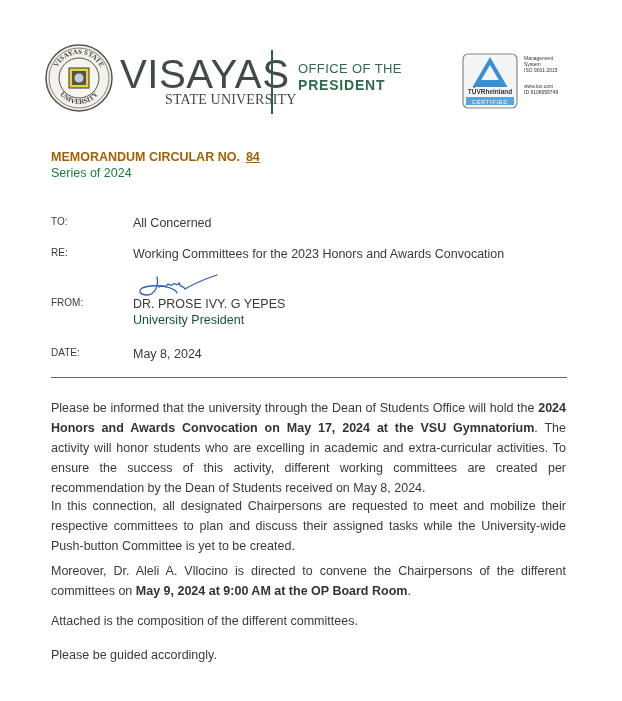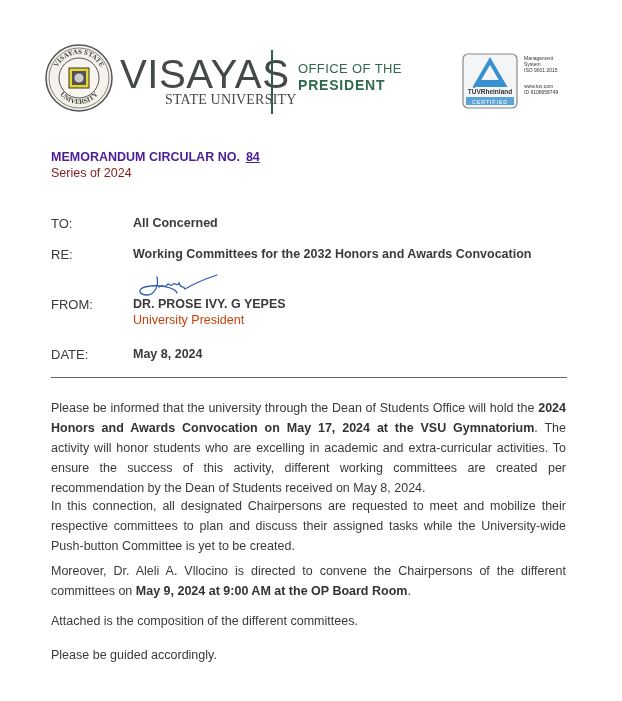--- a/index.html
+++ b/index.html
@@ -11,26 +11,26 @@
   .brand-name { font-family:"Liberation Sans", sans-serif; font-size:41px; color:#444a46; letter-spacing:0.5px; line-height:40px; font-weight:400; transform:scaleX(0.98); transform-origin:left; }
   .brand-sub { font-family:Liberation Serif, serif; font-size:14px; color:#444a46; margin-left:45px; margin-top:-2px; letter-spacing:0.2px; }
   .vdivider { left:271px; top:50px; width:2px; height:64px; background:#2f5e47; }
   .office { left:298px; top:61px; }
   .office-line1 { font-size:13px; color:#2f6a4e; letter-spacing:0.4px; }
   .office-line2 { font-size:14px; color:#2f6a4e; font-weight:700; letter-spacing:0.8px; margin-top:1px; }
   .cert { left:462px; top:53px; width:56px; height:56px; }
   .cert-text { left:524px; top:55px; font-size:5px; line-height:6px; color:#333; }
   .cert-text .gap { height:10px; }
   
-  .memo-title { left:51px; top:150px; font-size:12.5px; font-weight:700; color:#4c1d95; }
+  .memo-title { left:51px; top:150px; font-size:12.5px; font-weight:700; color:#a16207; }
   .memo-title .num { text-decoration:underline; margin-left:4px; padding:0 14px 0 2px; }
-  .series { left:51px; top:166px; font-size:12.5px; color:#7f1d1d; }
-  .label { left:51px; font-size:13px; color:#3a3a3a; }
-  .value { left:133px; font-size:12.5px; font-weight:700; color:#3a3a3a; }
-  .value-plain { left:133px; font-size:12.5px; color:#c2410c; }
+  .series { left:51px; top:166px; font-size:12.5px; color:#15803d; }
+  .label { left:51px; font-size:10px; color:#3a3a3a; }
+  .value { left:133px; font-size:12.5px; font-weight:400; color:#3a3a3a; }
+  .value-plain { left:133px; font-size:12.5px; color:#14532d; }
   .sig { left:135px; top:273px; width:110px; height:30px; }
   .hrule { left:51px; top:377px; width:516px; height:1px; background:#666; }
   .para { left:51px; width:515px; font-size:12.5px; line-height:20px; color:#3a3a3a; text-align:justify; }
   .para b { font-weight:700; color:#333; }
 </style>
 </head>
 <body>
 
 <svg class="abs seal" viewBox="0 0 68 68">
   <circle cx="34" cy="34" r="33" fill="#f4f2ea" stroke="#555" stroke-width="1.5"></circle>
@@ -79,21 +79,21 @@
 
 <div class="abs memo-title">
   <span>MEMORANDUM CIRCULAR NO.</span><span class="num">84</span>
 </div>
 <div class="abs series">Series of 2024</div>
 
 <div class="abs label" style="top:216px">TO:</div>
 <div class="abs value" style="top:216px">All Concerned</div>
 
 <div class="abs label" style="top:247px">RE:</div>
-<div class="abs value" style="top:247px">Working Committees for the 2032 Honors and Awards Convocation</div>
+<div class="abs value" style="top:247px">Working Committees for the 2023 Honors and Awards Convocation</div>
 
 <div class="abs label" style="top:297px">FROM:</div>
 <div class="abs value" style="top:297px">DR. PROSE IVY. G YEPES</div>
 <div class="abs value-plain" style="top:313px">University President</div>
 
 <svg class="abs sig" viewBox="0 0 110 30">
   <path d="M 22 4 C 24 12, 20 22, 12 22 C 4 22, 2 16, 10 14 C 22 11, 40 14, 42 20 M 24 14 C 28 10, 30 16, 32 12 C 34 9, 36 15, 38 11 C 40 9, 42 14, 44 10 C 46 16, 48 12, 50 16 C 60 10, 70 6, 82 2" fill="none" stroke="#2f5fb0" stroke-width="1.3" stroke-linecap="round"></path>
 </svg>
 
 <div class="abs label" style="top:347px">DATE:</div>

